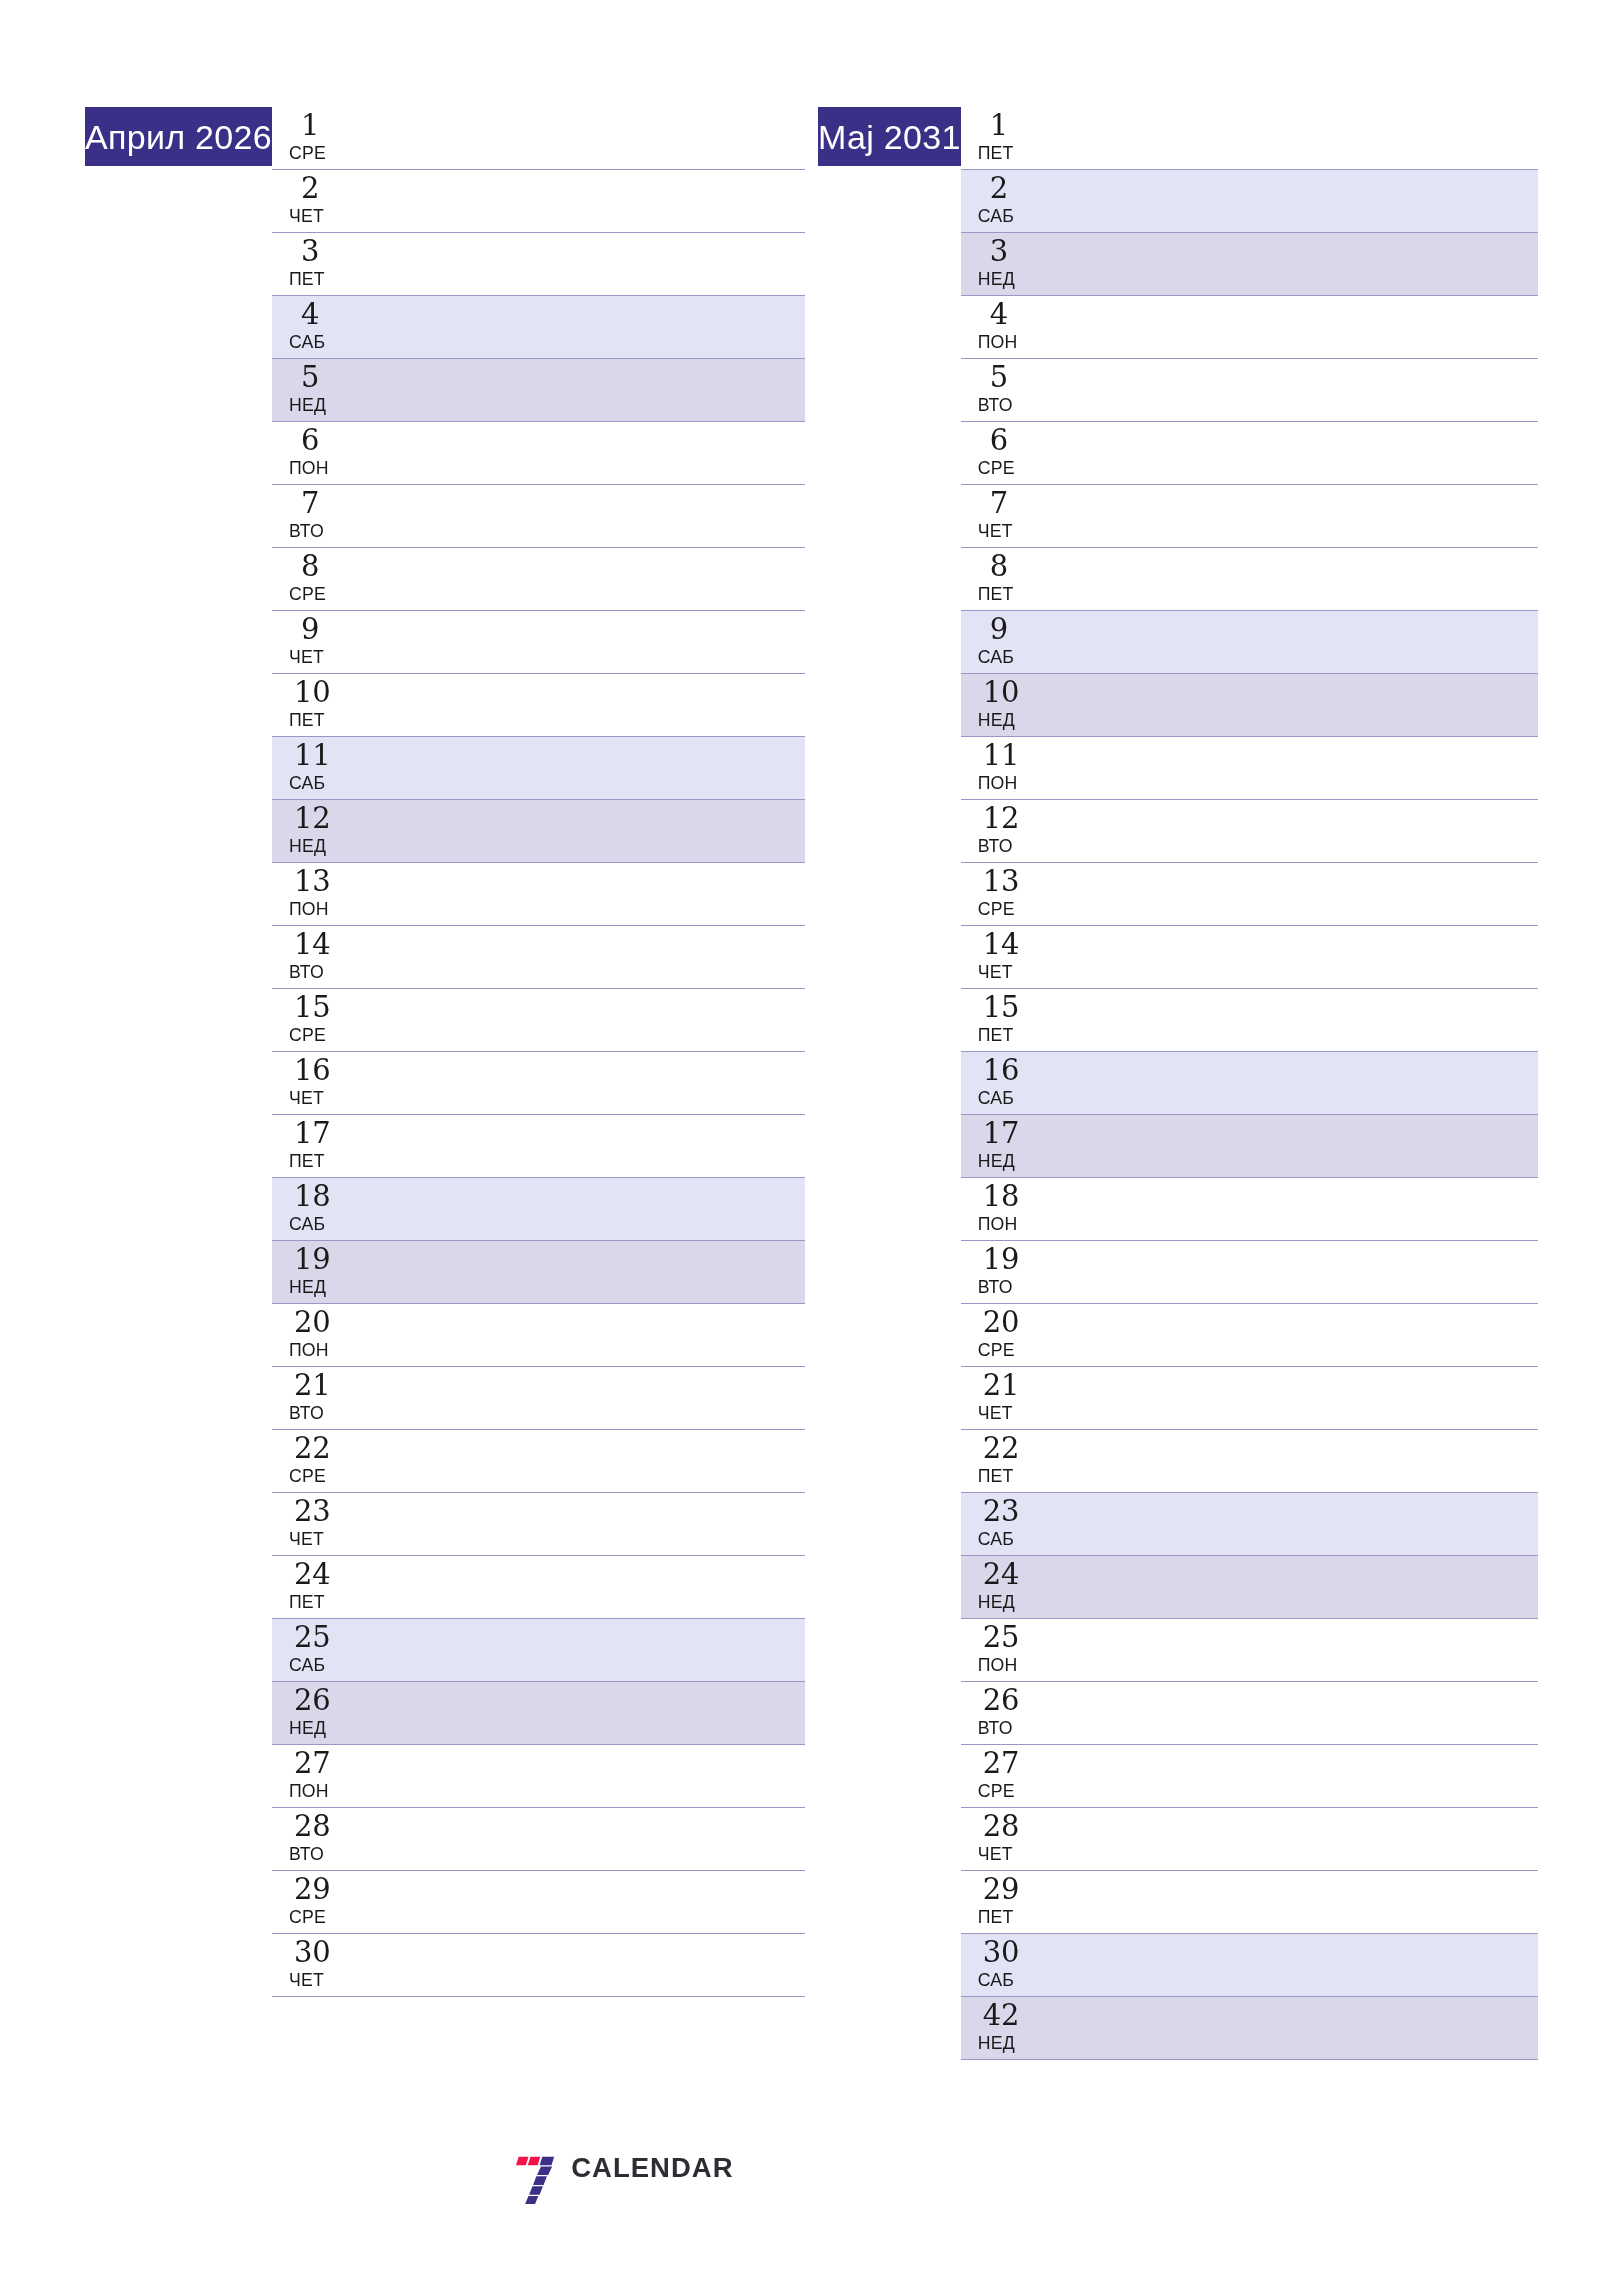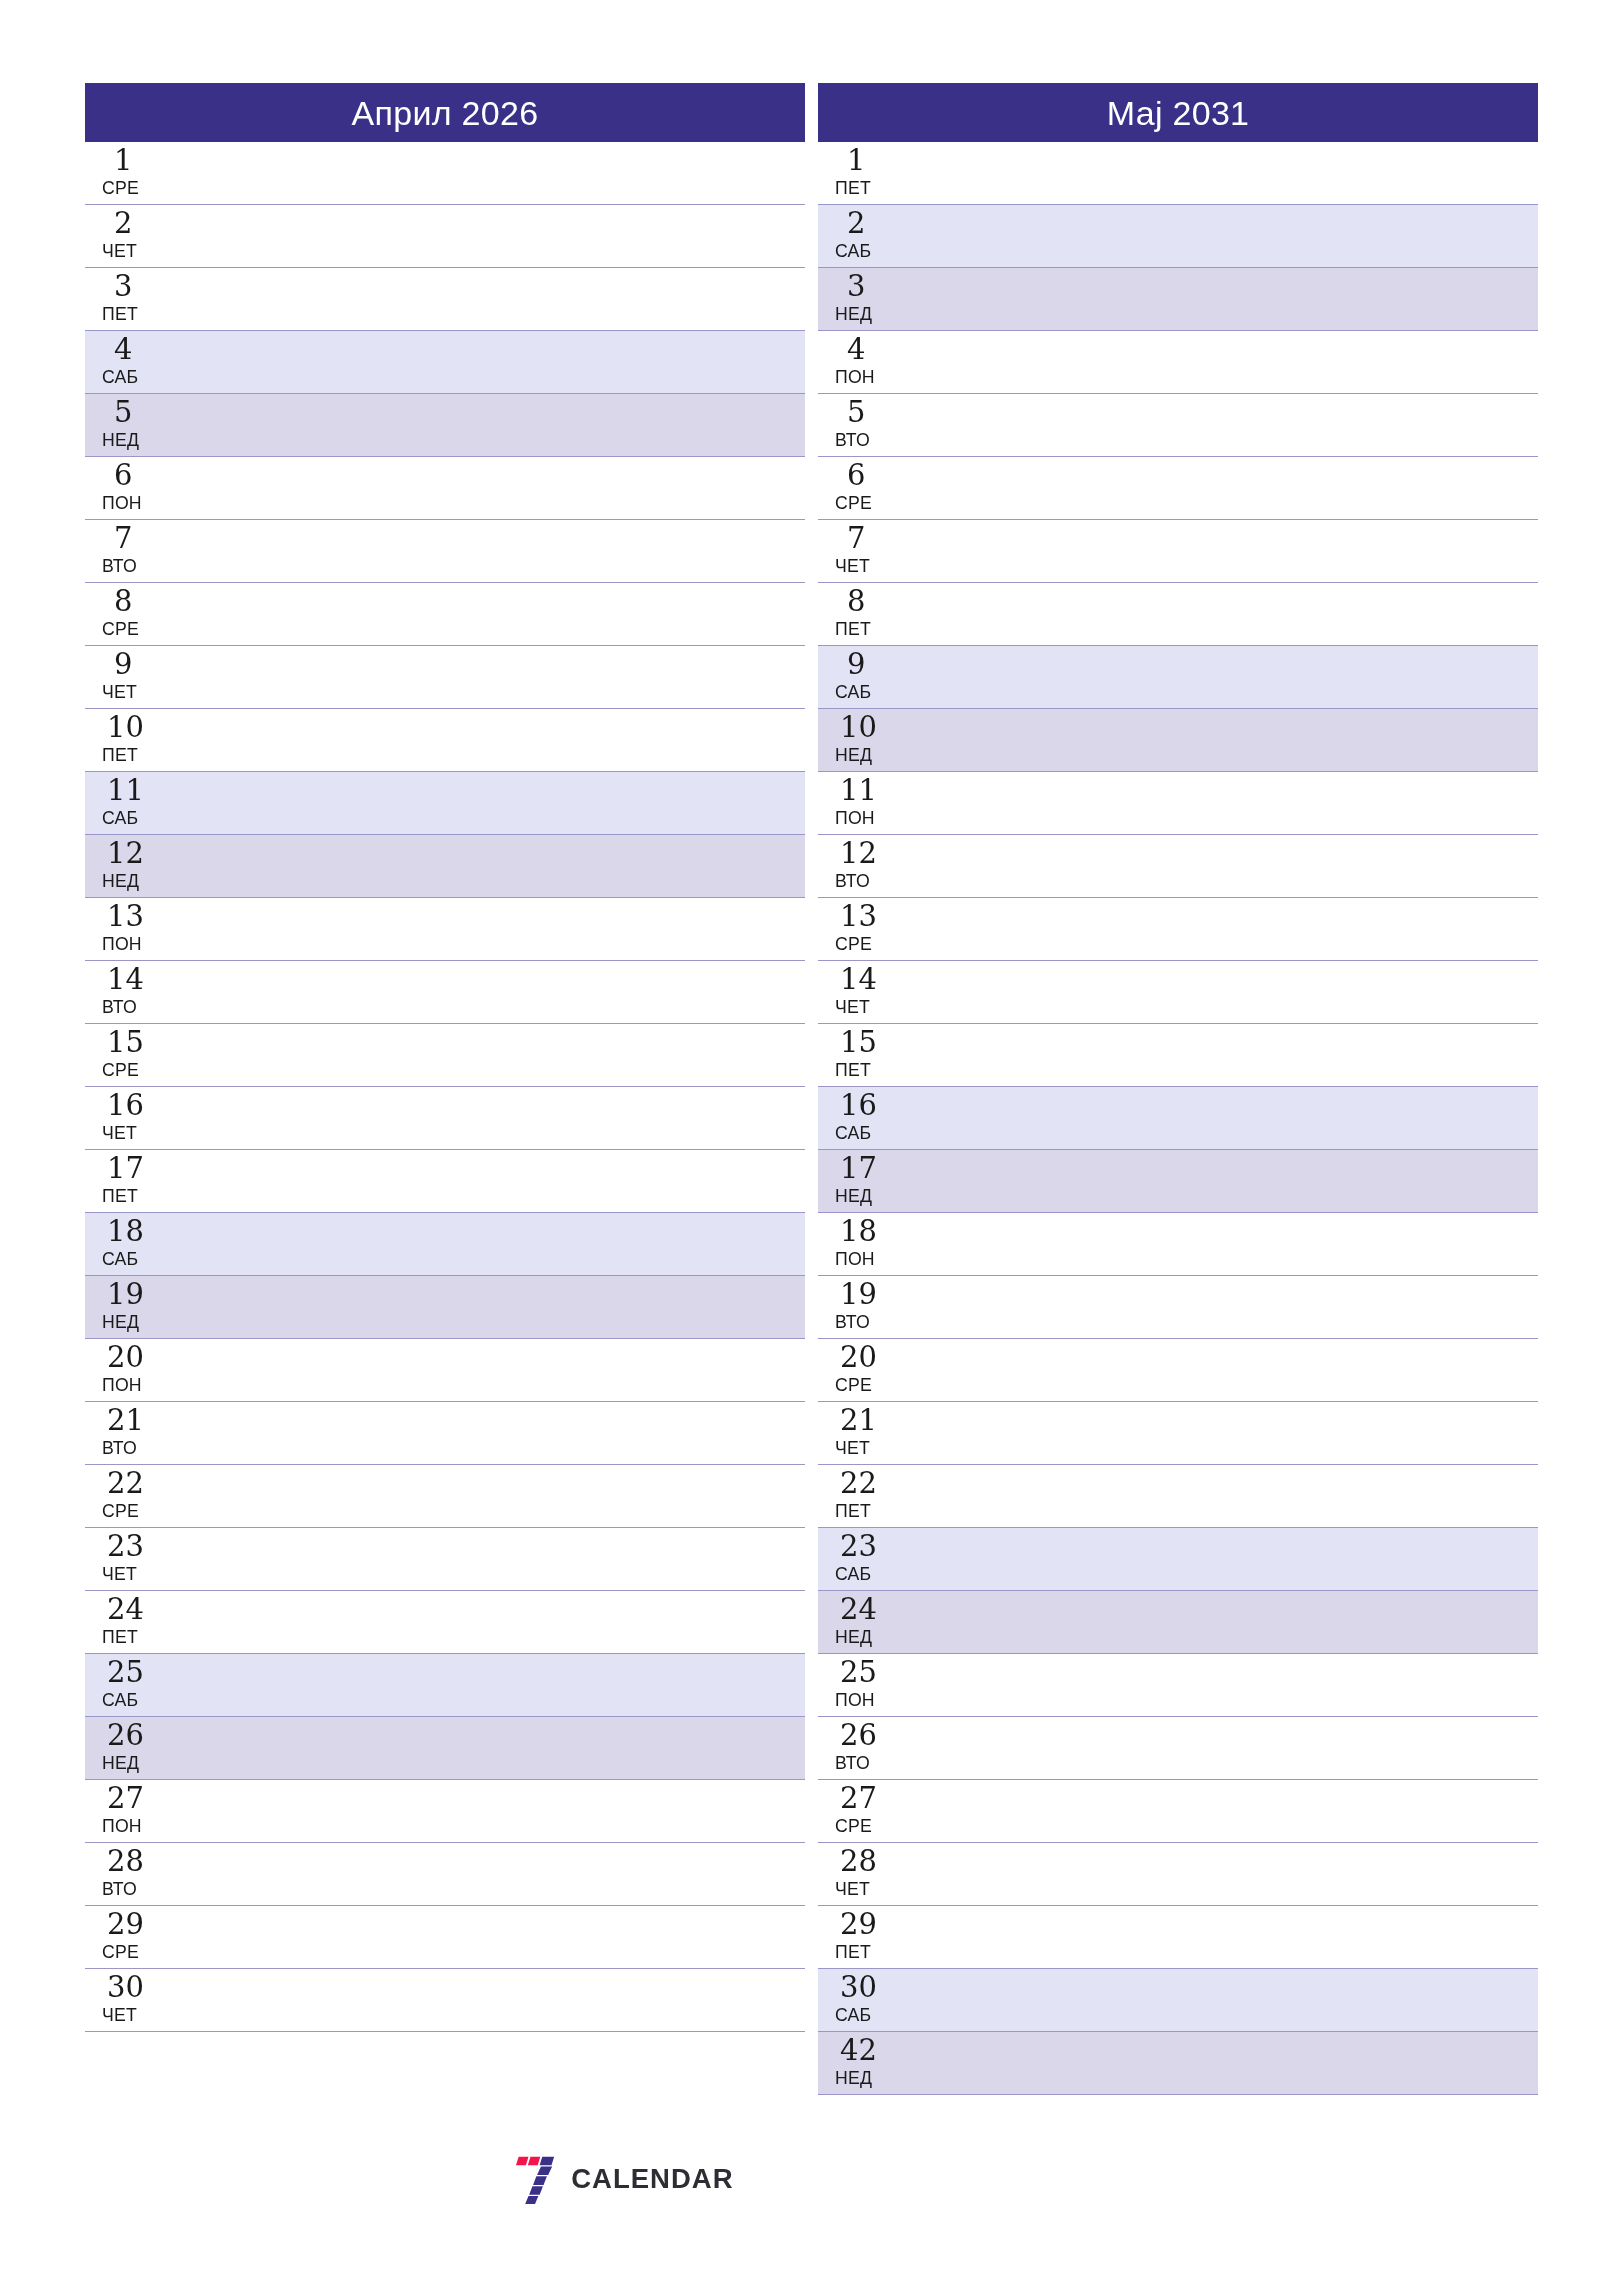--- a/index.html
+++ b/index.html
@@ -22,22 +22,23 @@
     top: 83px;
     width: 1453px;
     height: 2133px;
     display: flex;
     gap: 13px;
   }
 
   .month-col {
     width: 720px;
     display: flex;
-    flex-direction: column;
+    flex-direction: row;
     position: relative;
+    margin-top: 24px;
   }
 
   
   .month-header {
     height: 59px;
     background: #3b3087;
     color: #ffffff;
     display: flex;
     align-items: center;
     justify-content: center;
@@ -96,21 +97,21 @@
     line-height: 1;
     letter-spacing: 0.2px;
   }
 
   
   #logo {
     position: absolute;
     left: 431px;
     bottom: 11.8px;
     display: flex;
-    align-items: center;
+    align-items: flex-start;
     gap: 9.2px;
     height: 50px;
   }
   #logo-mark {
     width: 46px;
     height: 50px;
     display: block;
   }
   #logo-word {
     font-size: 27.5px;

